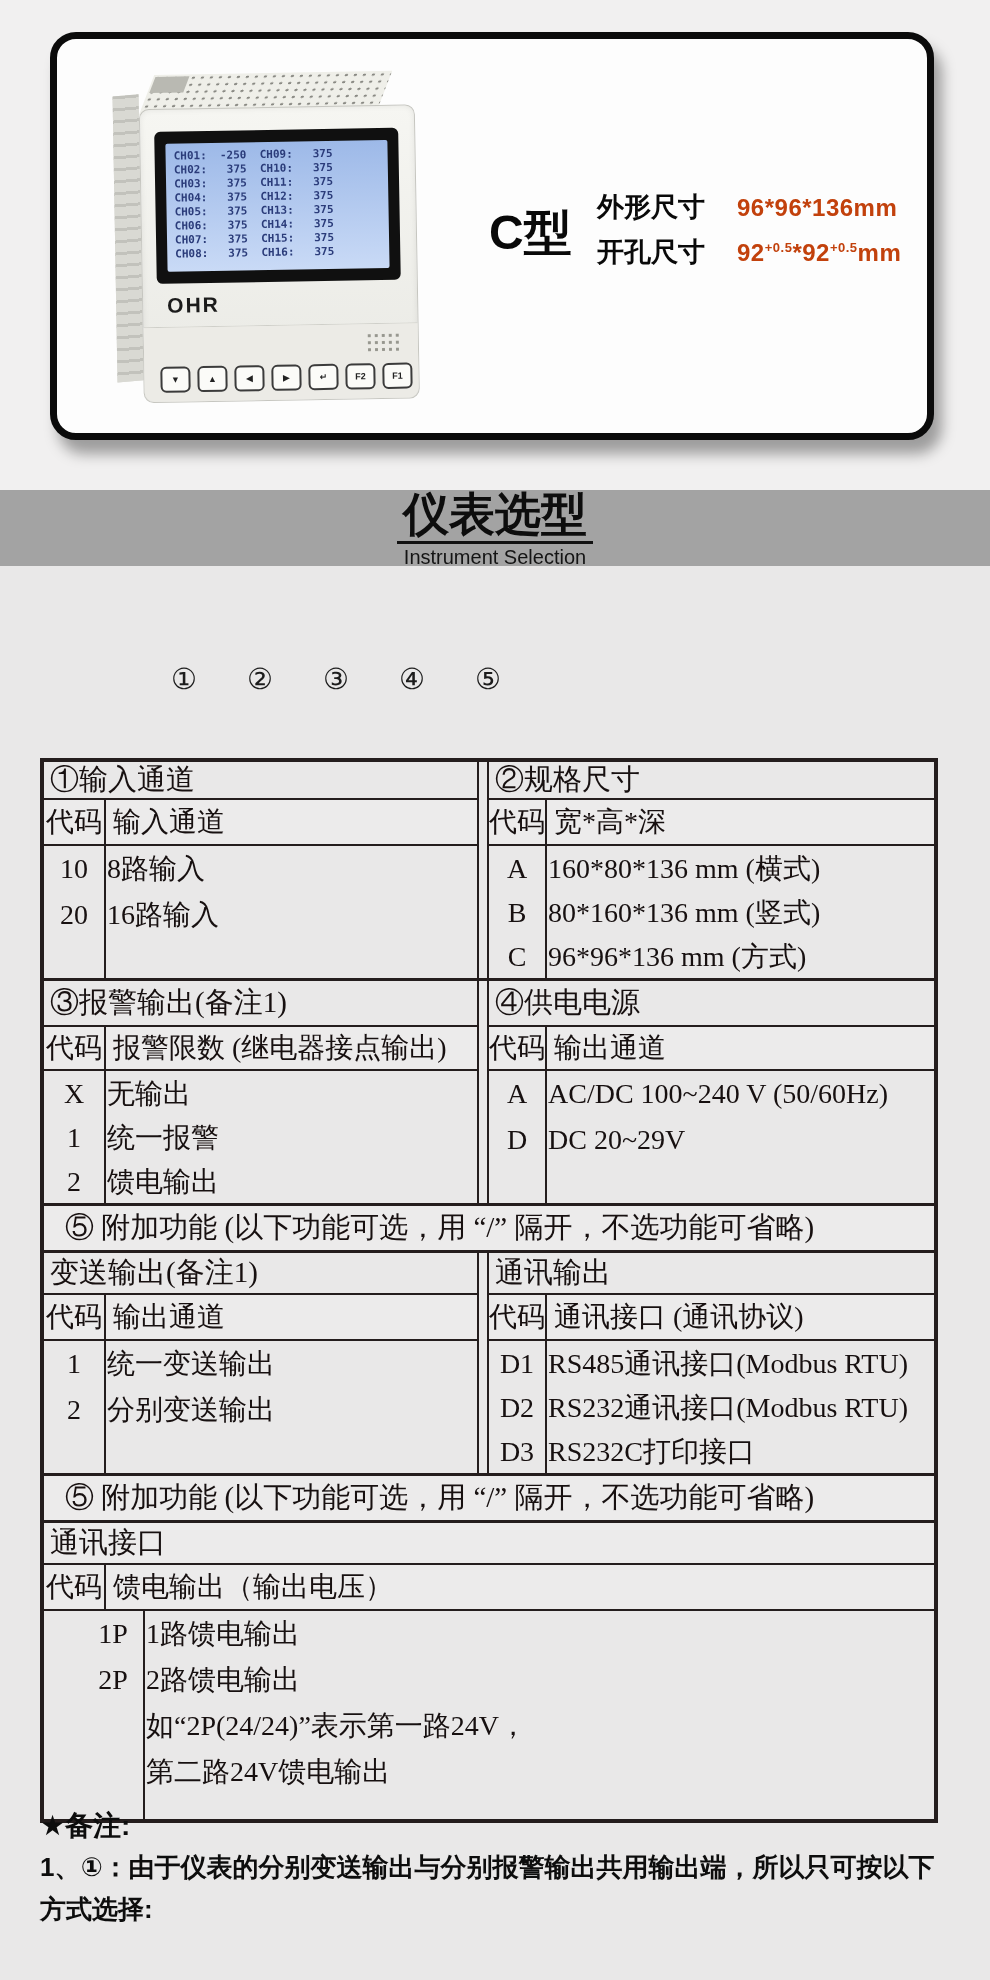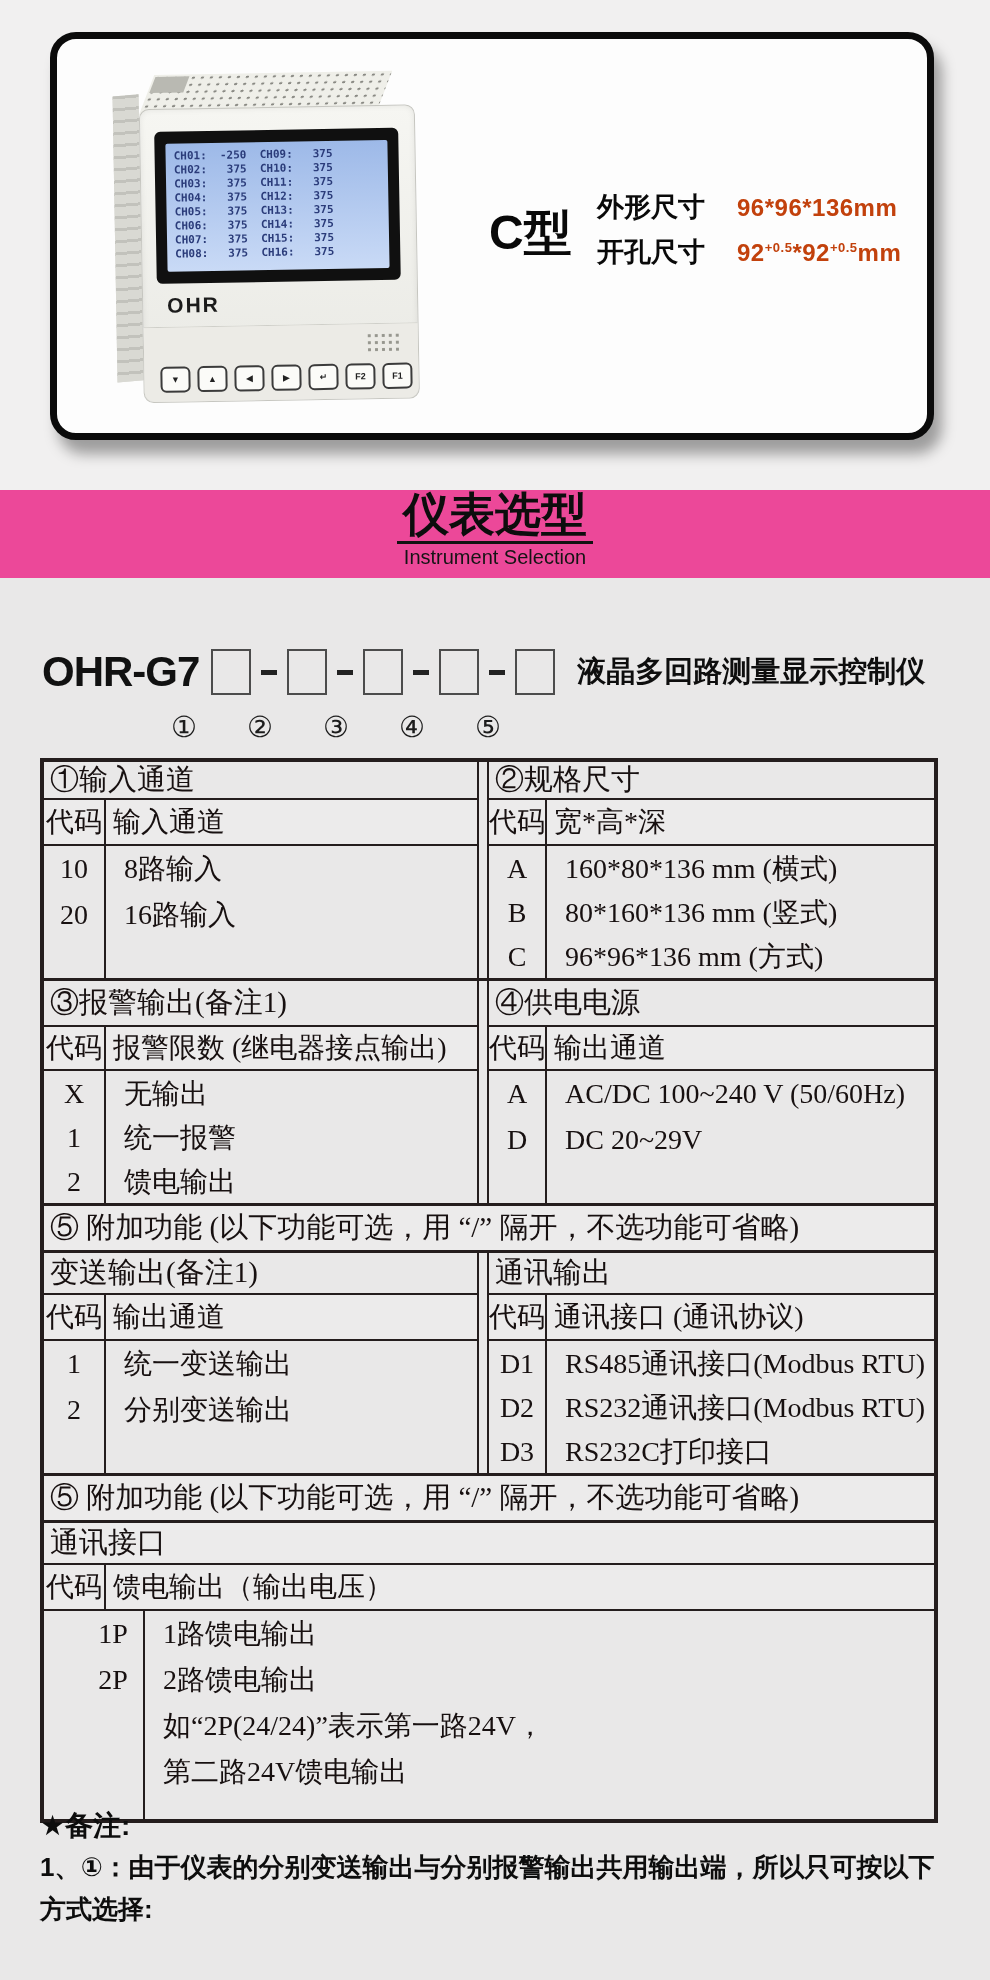--- a/index.html
+++ b/index.html
@@ -45,21 +45,21 @@
     display:flex;align-items:center;justify-content:center;
     font-size:9px;font-weight:700;color:#222;}
   
   .type-label{position:absolute;left:432px;top:162px;font-size:48px;font-weight:600;color:#090909;}
   .specs{position:absolute;left:540px;top:150px;display:flex;flex-direction:column;gap:9px;}
   .spec-row{display:flex;align-items:baseline;gap:32px;}
   .spec-label{font-size:27px;font-weight:700;color:#090909;}
   .spec-value{font-size:24px;font-weight:700;color:#c2410c;letter-spacing:.5px;}
   .sup{font-size:13px;position:relative;top:-9px;font-weight:700;}
   
-  .banner{position:absolute;left:0;top:490px;width:990px;height:88px;background:#ec4899;
+  .banner{position:absolute;left:0;top:490px;width:990px;height:76px;background:#a3a3a3;
     display:flex;flex-direction:column;align-items:center;justify-content:flex-start;}
   .banner-title{font-size:46px;font-weight:700;color:#0d0d0d;line-height:1.05;
     border-bottom:3px solid #121212;padding:0 6px 3px;}
   .banner-sub{font-size:20px;color:#141414;margin-top:2px;}
   
   .model{position:absolute;left:42px;top:648px;right:36px;}
   .code-line{display:flex;align-items:center;}
   .code-prefix{font-size:42px;font-weight:800;letter-spacing:-1px;color:#111;margin-right:4px;}
   .code-slot{width:36px;height:42px;border:2px solid #4c4c4c;margin:0 8px;background:transparent;}
   .code-dash{width:16px;height:5px;background:#222;margin:0 2px;}
@@ -80,24 +80,24 @@
   .h48{height:36px;} .h44{height:44px;} .h42{height:42px;} .h40{height:40px;}
   .subrow{display:flex;border-top:2px solid #241d1d;border-bottom:2px solid #241d1d;background:#eceBeb;}
   .ccol{flex:0 0 62px;text-align:center;border-right:2px solid #241d1d;box-sizing:border-box;
     display:flex;align-items:center;justify-content:center;}
   .ccol-r{flex:0 0 58px;}
   .dcol{flex:1;padding-left:7px;display:flex;align-items:center;white-space:nowrap;overflow:hidden;}
   .dbox{display:flex;}
   .dbox .stack{display:flex;flex-direction:column;}
   .dbox .cstack{flex:0 0 62px;border-right:2px solid #241d1d;box-sizing:border-box;text-align:center;}
   .dbox .cstack-r{flex:0 0 58px;}
-  .dbox .dstack{flex:1;padding-left:18px;}
+  .dbox .dstack{flex:1;padding-left:1px;}
   .dline{height:46px;line-height:46px;white-space:nowrap;overflow:hidden;}
   .h138{height:132px;} .h184{height:208px;margin-left:39px;}
-  .frow{border-top:3px solid #241d1d;background:#ecebeb;padding-left:6px;
+  .frow{border-top:3px solid #241d1d;background:#ecebeb;padding-left:21px;
     display:flex;align-items:center;font-size:29px;white-space:nowrap;}
   .fband{border-top:3px solid #241d1d;display:flex;flex-direction:column;}
   .fband .sec-title{background:#ecebeb;}
   
   .notes{position:absolute;left:40px;top:1806px;right:36px;color:#0d0d0d;}
   .note-head{font-size:28px;font-weight:700;line-height:40px;}
   .note-line{font-size:26px;font-weight:700;line-height:42px;white-space:nowrap;}
   .note-indent{padding-left:102px;}
 </style>
 </head>
@@ -153,33 +153,20 @@
     </div>
   </div>
 </div>
 
 <div class="banner">
   <div class="banner-title">仪表选型</div>
   <div class="banner-sub">Instrument Selection</div>
 </div>
 
 <div class="model">
-  <div class="code-line">
-    <span class="code-prefix">OHR-G7</span>
-    <span class="code-slot"></span>
-    <span class="code-dash"></span>
-    <span class="code-slot"></span>
-    <span class="code-dash"></span>
-    <span class="code-slot"></span>
-    <span class="code-dash"></span>
-    <span class="code-slot"></span>
-    <span class="code-dash"></span>
-    <span class="code-slot"></span>
-    <span class="code-desc">液晶多回路测量显示控制仪</span>
-  </div>
   <div class="code-nums">
     <span class="code-num">①</span>
     <span class="code-num">②</span>
     <span class="code-num">③</span>
     <span class="code-num">④</span>
     <span class="code-num">⑤</span>
   </div>
 </div>
 
 <div class="sel-table">

